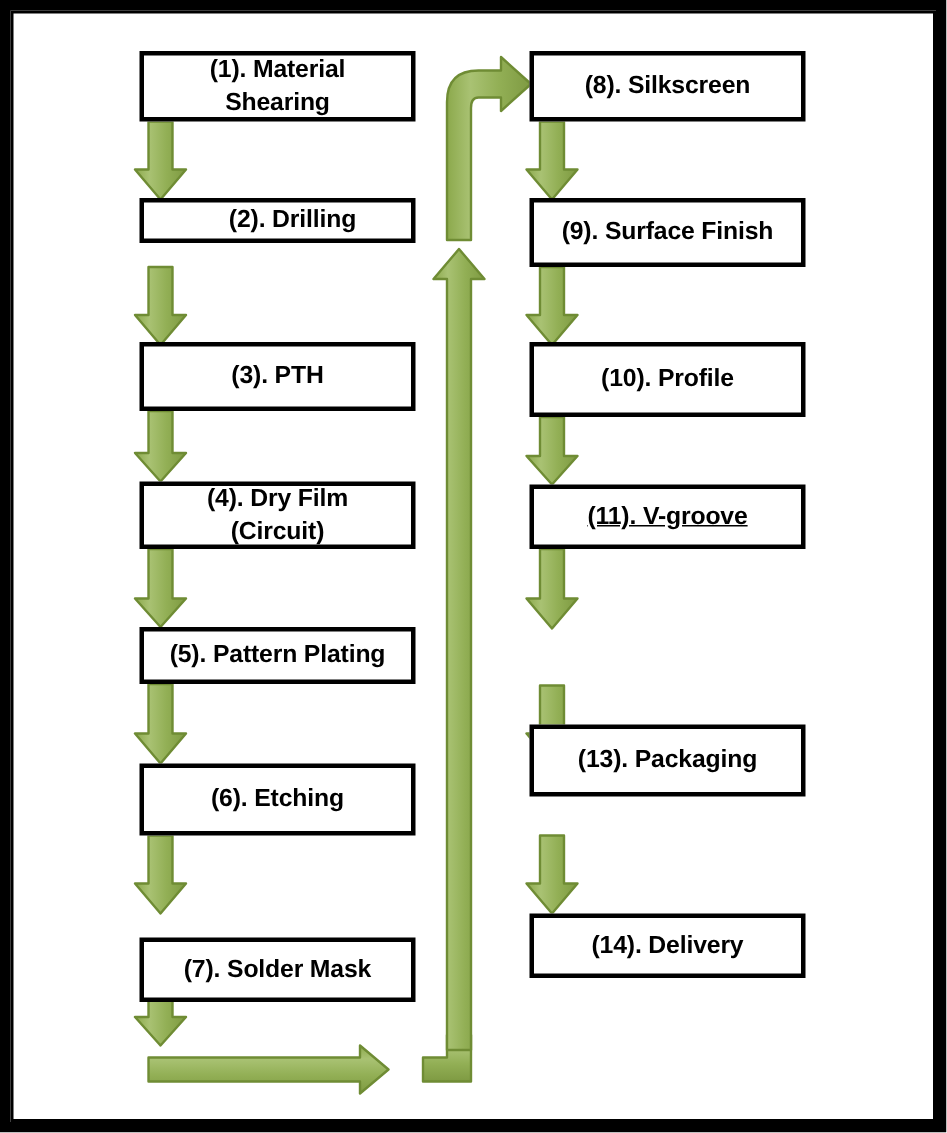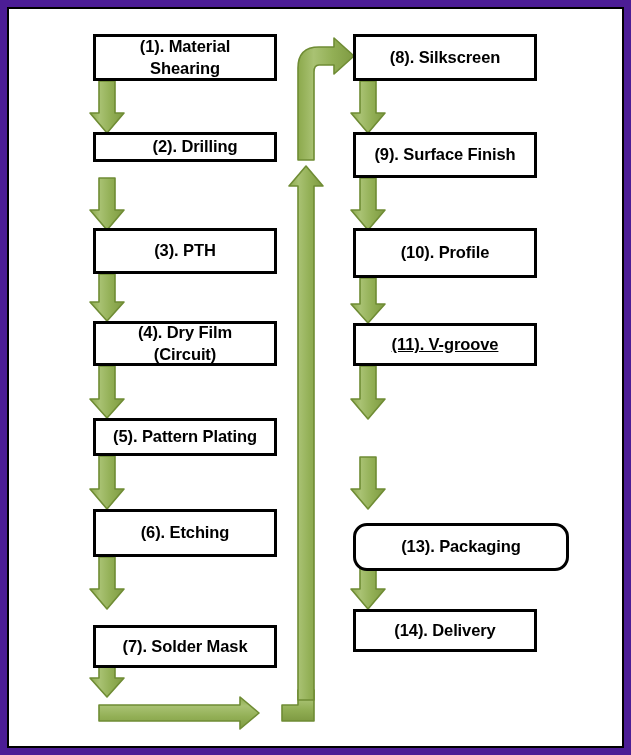--- a/index.html
+++ b/index.html
@@ -7,21 +7,21 @@
     padding: 0;
     background: #ffffff;
   }
   body {
     font-family: "Liberation Sans", sans-serif;
   }
   .canvas {
     position: relative;
     width: 631px;
     height: 755px;
-    background: #4c1d95;
+    background: #000000;
     overflow: hidden;
   }
   .frame {
     position: absolute;
     left: 7px;
     top: 7px;
     width: 617px;
     height: 741px;
     border: 2px solid #000000;
     box-sizing: border-box;
@@ -202,21 +202,21 @@
       <span>
         <span>(10). Profile</span>
       </span>
     </div>
 
     <div class="node" style="left:353px; top:323px; width:184px; height:43px;text-decoration:underline;">
       <span>(11). V-groove</span>
     </div>
 
 
-    <div class="node" style="left:353px; top:523px; width:216px; height:48px;border-radius:14px;">
+    <div class="node" style="left:353px; top:483px; width:184px; height:48px;">
       <span>(13). Packaging</span>
     </div>
 
     <div class="node" style="left:353px; top:609px; width:184px; height:43px;">
       <span>(14). Delivery</span>
     </div>
 
   </div>
 </div>
 

